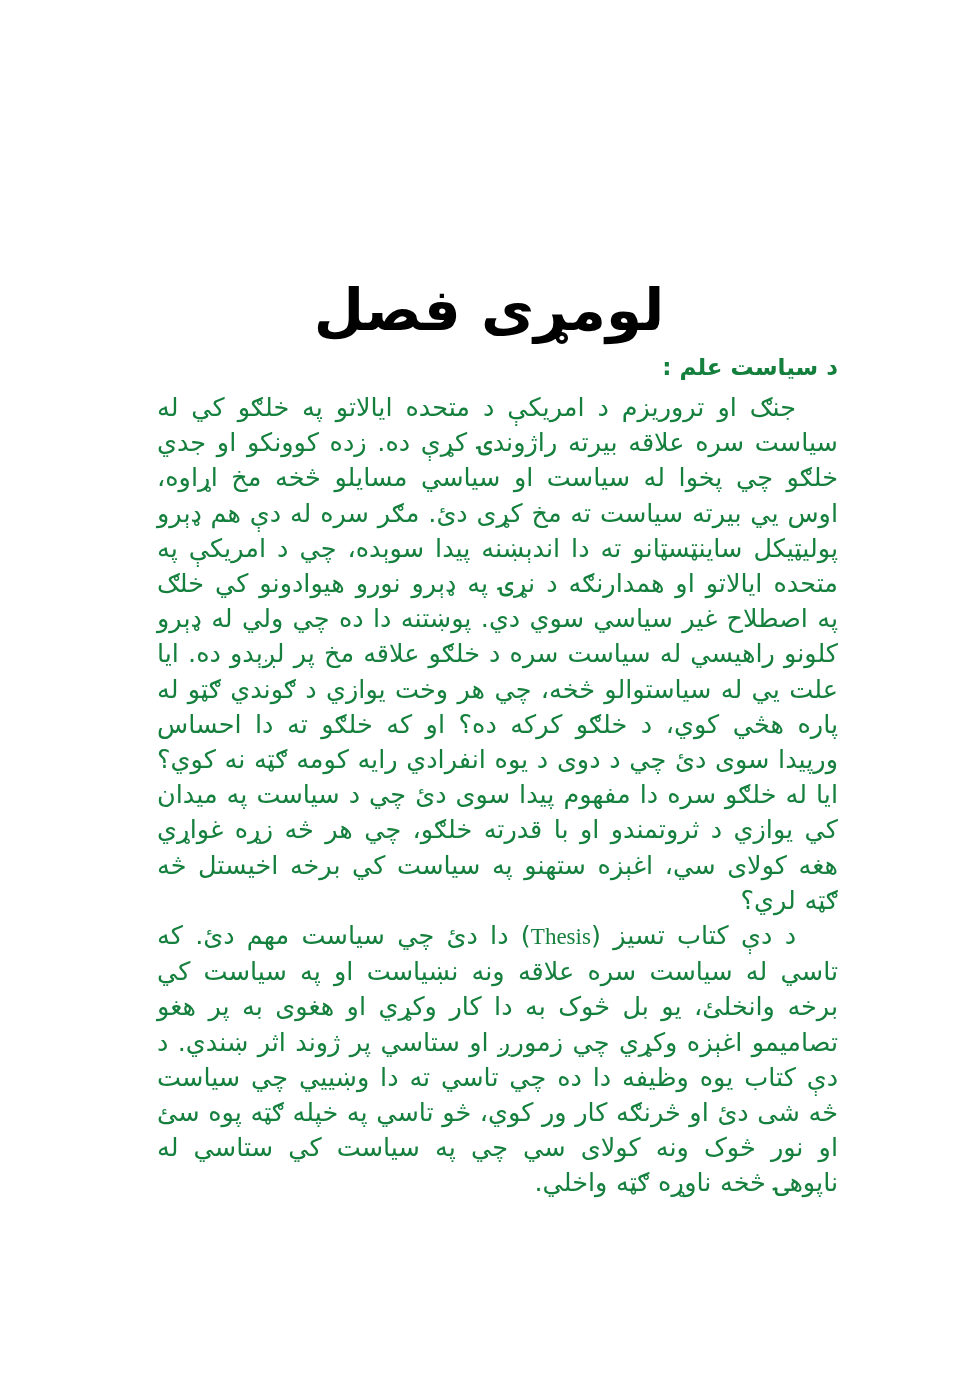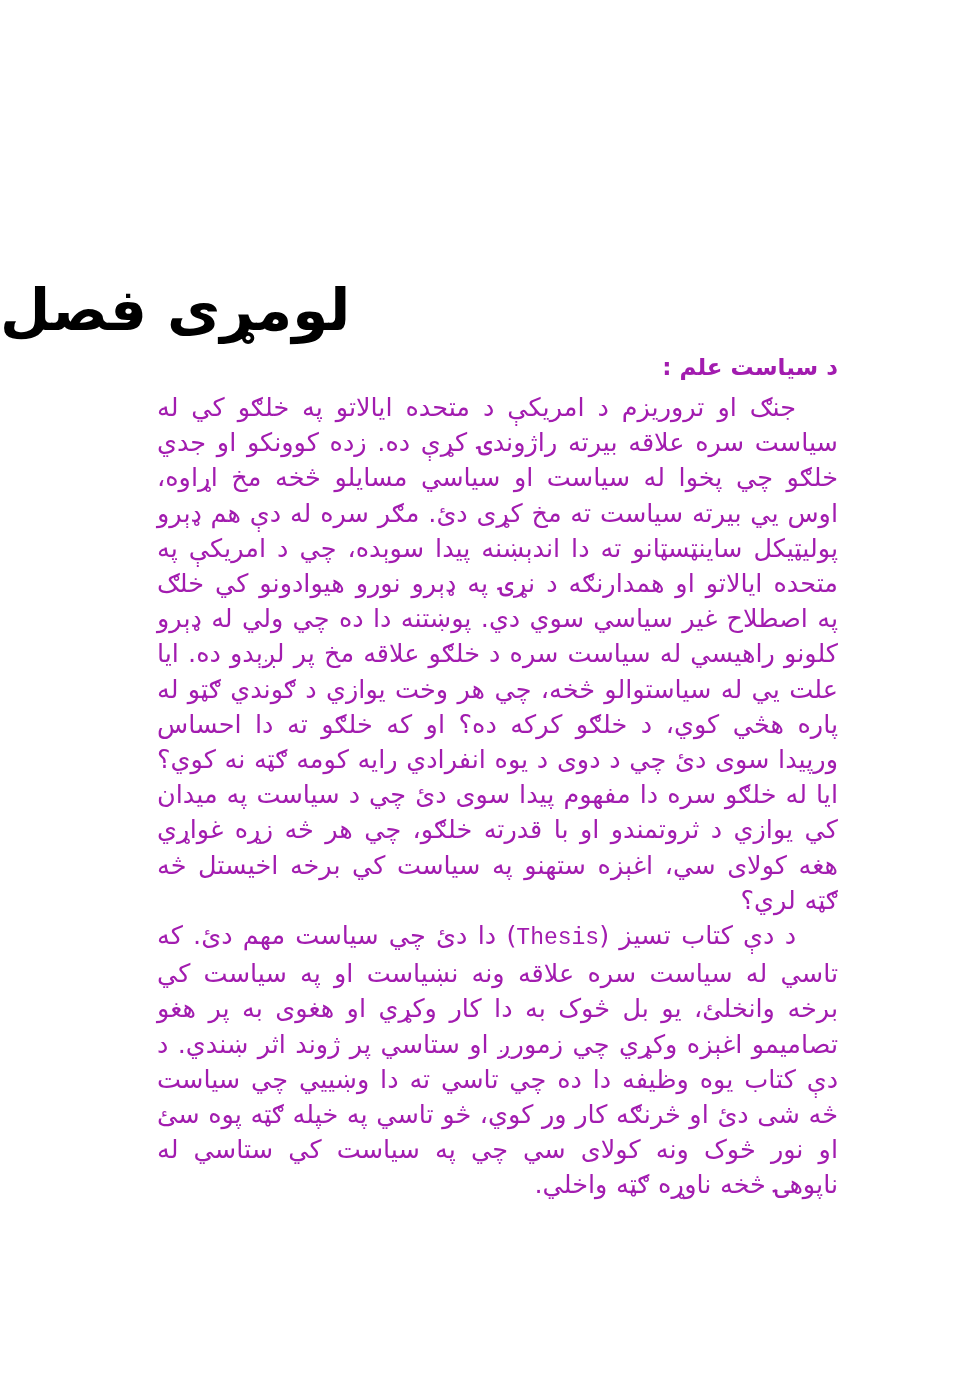--- a/index.html
+++ b/index.html
@@ -23,41 +23,41 @@
     inset: 0;
     background: #ffffff;
   }
 
   
   .chapter-title {
     position: absolute;
     top: 238px;
     left: 0;
     right: 0;
-    text-align: left;
+    text-align: center;
     direction: rtl;
     font-size: 58px;
     font-weight: bold;
     line-height: 1.15;
     letter-spacing: 0;
     color: #000;
   }
 
   
   .content {
     position: absolute;
     top: 352px;
     right: 140px;
     left: 157px;
     direction: rtl;
     text-align: justify;
     text-align-last: right;
     font-size: 25.5px;
     line-height: 35.2px;
-    color: #a21caf;
+    color: #15803d;
   }
 
   .section-heading {
     direction: rtl;
     text-align: right;
     font-size: 23px;
     font-weight: bold;
     line-height: 30px;
     margin: 0 0 8px 0;
     letter-spacing: 0.2px;
@@ -75,21 +75,21 @@
 
   p.para + p.para {
     margin-top: 0;
   }
 
   p.para.spaced-before {
     margin-top: 22px;
   }
 
   .latin {
-    font-family: Liberation Mono, monospace;
+    font-family: Liberation Serif, serif;
     font-size: 23px;
     direction: ltr;
     unicode-bidi: isolate;
   }
 </style>
 </head>
 <body>
 
 <div class="page">
 

